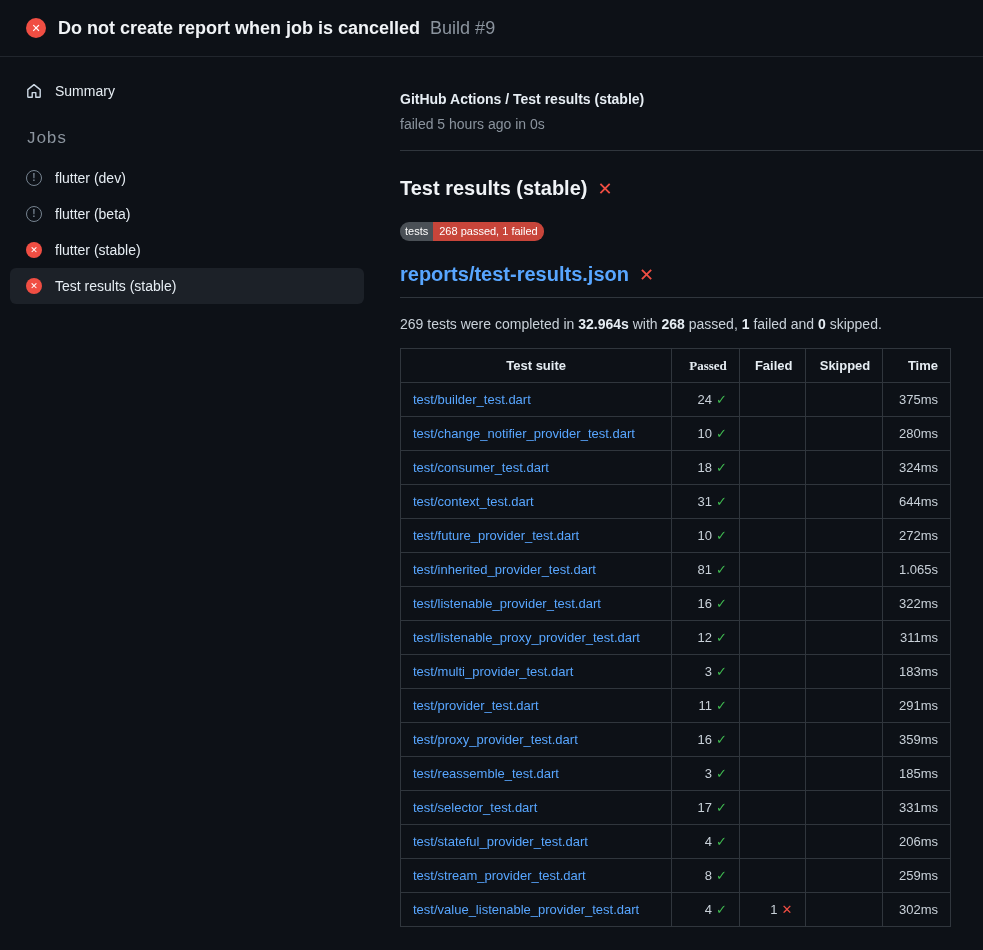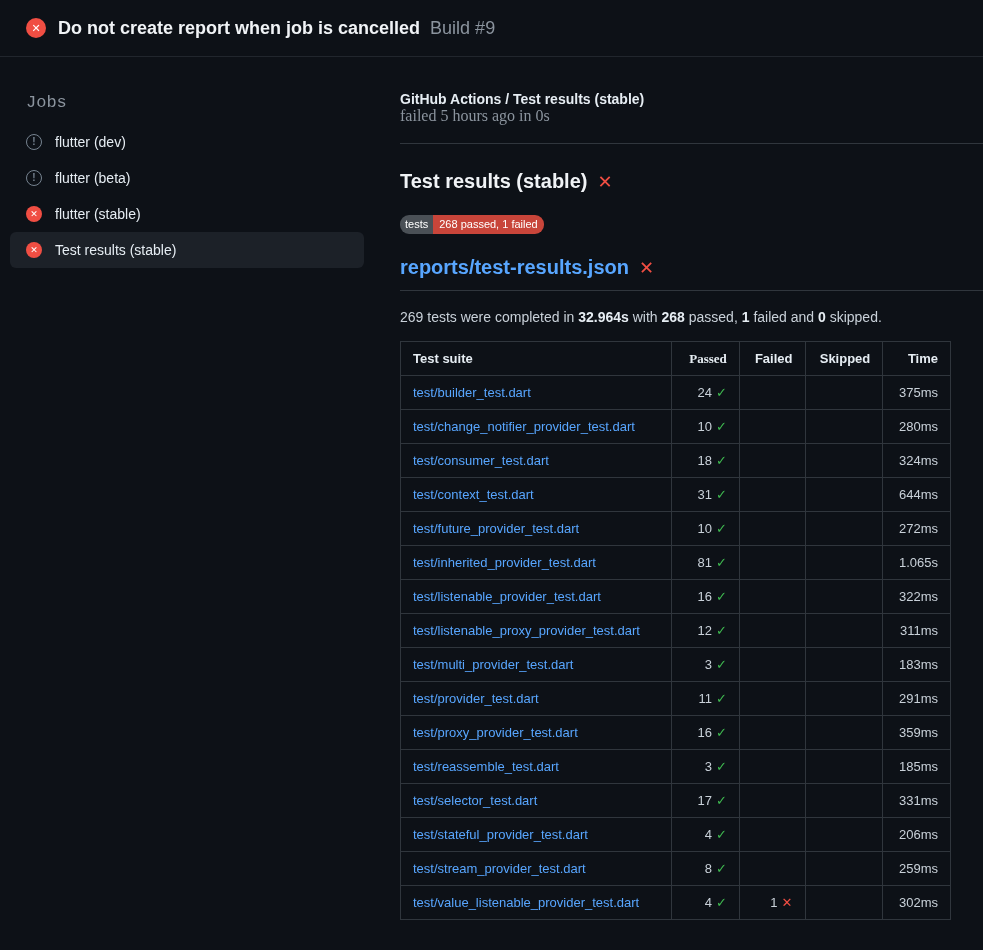--- a/index.html
+++ b/index.html
@@ -48,21 +48,21 @@
   .circle-neutral {
     flex: none; width: 16px; height: 16px; border-radius: 50%;
     border: 1.5px solid #768390; color: #768390;
     display: flex; align-items: center; justify-content: center;
     font-size: 10px; font-weight: 700; line-height: 1;
   }
 
   
   .main { flex: 1; min-width: 0; padding: 34px 32px 0 24px; }
   .breadcrumb { font-size: 14px; font-weight: 700; color: var(--text-primary, #e6edf3); }
-  .status-line { font-size: 16px; color: var(--text-muted, #8b949e); margin-top: 0; font-family: Liberation Serif, serif; }
+  .status-line { font-size: 14px; color: var(--text-muted, #8b949e); margin-top: 9px; }
   .rule { border: none; border-top: 1px solid var(--border, #30363d); margin: 18px -32px 0 0; }
 
   .section-heading {
     margin-top: 26px; font-size: 20px; font-weight: 700; color: #f0f3f6;
     display: flex; align-items: center; gap: 10px;
   }
   .x-mark { color: var(--fail-red, #f85149); font-size: 18px; font-weight: 700; line-height: 1; }
 
   .badge {
     display: inline-flex; margin-top: 22px; font-size: 11px; line-height: 1;
@@ -82,21 +82,21 @@
   .summary-line { margin-top: 18px; font-size: 14px; color: #c9d1d9; }
   .summary-line b { color: var(--text-primary, #e6edf3); font-weight: 700; }
 
   
   table.results { margin-top: 16px; border-collapse: collapse; font-size: 13px; }
   .results th, .results td {
     border: 1px solid var(--border, #30363d);
     padding: 8px 12px; height: 34px; white-space: nowrap;
     vertical-align: middle;
   }
-  .results th { color: var(--text-primary, #e6edf3); font-weight: 700; text-align: left; }
+  .results th { color: var(--text-primary, #e6edf3); font-weight: 700; text-align: center; }
   .results th.num, .results td.num { text-align: right; }
   .results td { color: #c9d1d9; }
   .results td.time { text-align: right; }
   th.suite-col   { width: 273px; }
   th.passed-col  { width: 68px; font-family: Liberation Serif, serif; }
   th.failed-col  { width: 66px; }
   th.skipped-col { width: 78px; }
   th.time-col    { width: 68px; }
   .suite-link { color: var(--link-blue, #58a6ff); text-decoration: none; }
   .check-glyph { color: var(--pass-green, #3fb950); font-weight: 700; margin-left: 4px; }
@@ -107,20 +107,28 @@
 
 <header class="top-header">
   <span class="status-circle">✕</span>
   <span class="run-title">Do not create report when job is cancelled</span>
   <span class="build-num">Build #9</span>
 </header>
 
 <div class="layout">
 
   <nav class="sidebar">
+    <div class="side-item">
+      <span class="icon-16">
+        <svg width="16" height="16" viewBox="0 0 16 16" fill="none" stroke="#cdd9e5" stroke-width="1.4" stroke-linejoin="round">
+            <path d="M1.8 6.6 8 1.6l6.2 5v6.9a.8.8 0 0 1-.8.8h-3.6V9.6H6.2v4.7H2.6a.8.8 0 0 1-.8-.8Z"></path>
+          </svg>
+      </span>
+      <span>Summary</span>
+    </div>
 
     <div class="jobs-label">Jobs</div>
 
     <div class="side-item">
       <span class="circle-neutral">!</span>
       <span>flutter (dev)</span>
     </div>
 
     <div class="side-item">
       <span class="circle-neutral">!</span>

